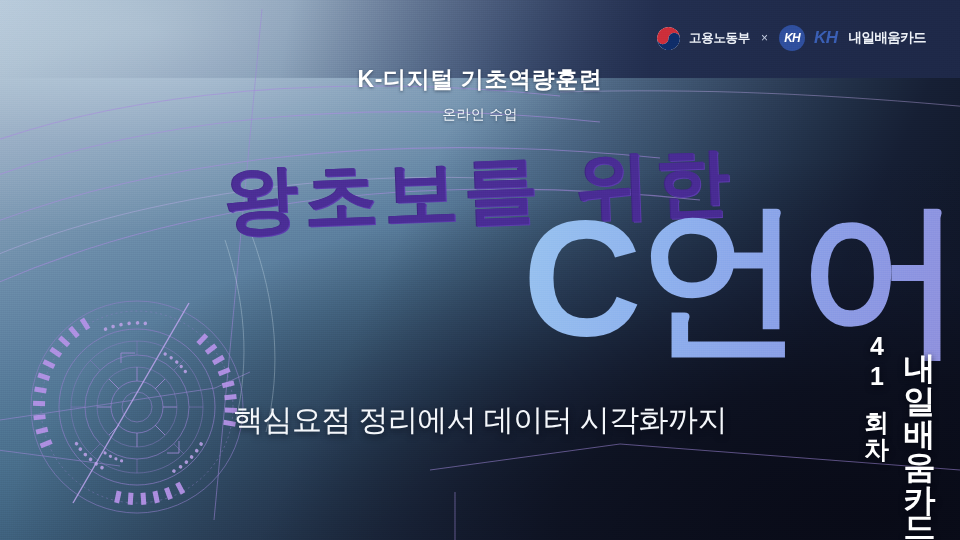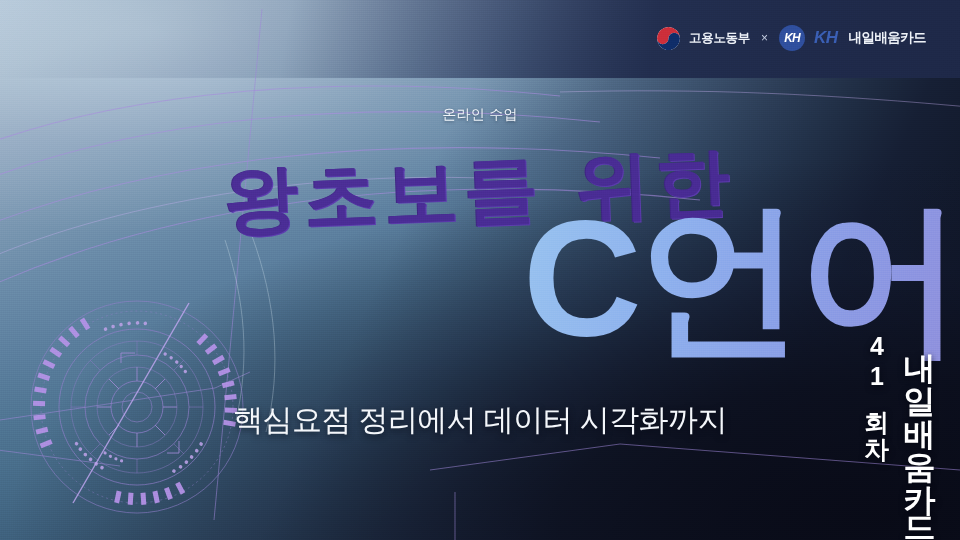--- a/index.html
+++ b/index.html
@@ -344,20 +344,21 @@
         <path d="M40 20 A20 20 0 0 1 0 20 A10 10 0 0 0 20 20 A10 10 0 0 1 40 20Z" fill="#0f2d69"></path>
       </svg>
     </span>
     <span class="logo-label">고용노동부</span>
     <span class="x-mark">×</span>
     <span class="kh-circle">KH</span>
     <span class="kh-word">KH</span>
     <span class="kh-ko">내일배움카드</span>
   </div>
 
+  <div class="kdigital">K-디지털 기초역량훈련</div>
   <div class="online">온라인 수업</div>
   <div class="script">왕초보를 위한</div>
   <div class="bigword">C언어</div>
   <div class="tagline">핵심요점 정리에서 데이터 시각화까지</div>
 
   <div class="vert-wrap">
     <span class="vert vert-small">41회차</span>
     <span class="vert vert-big">내일배움카드</span>
   </div>
 

